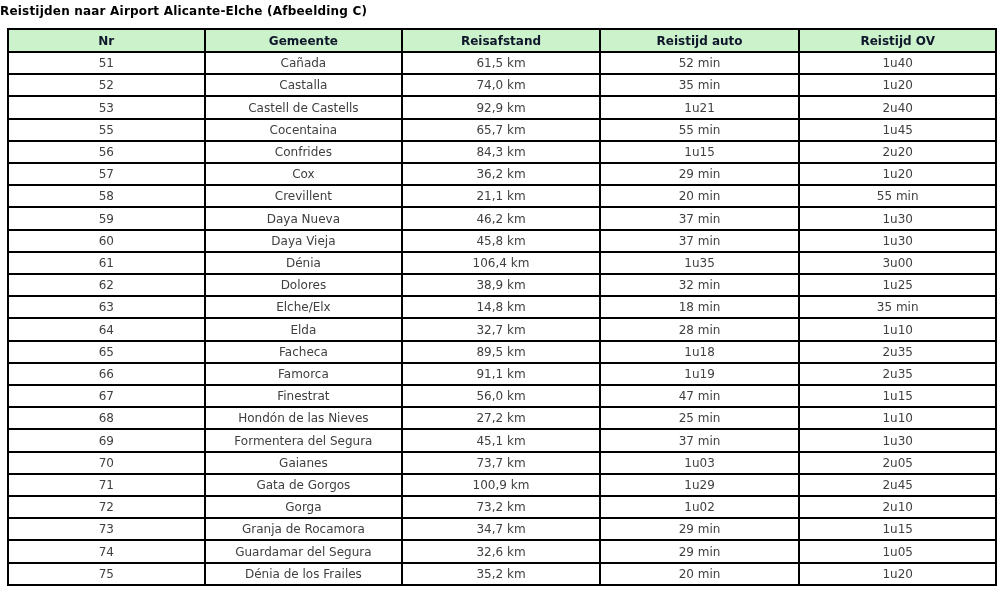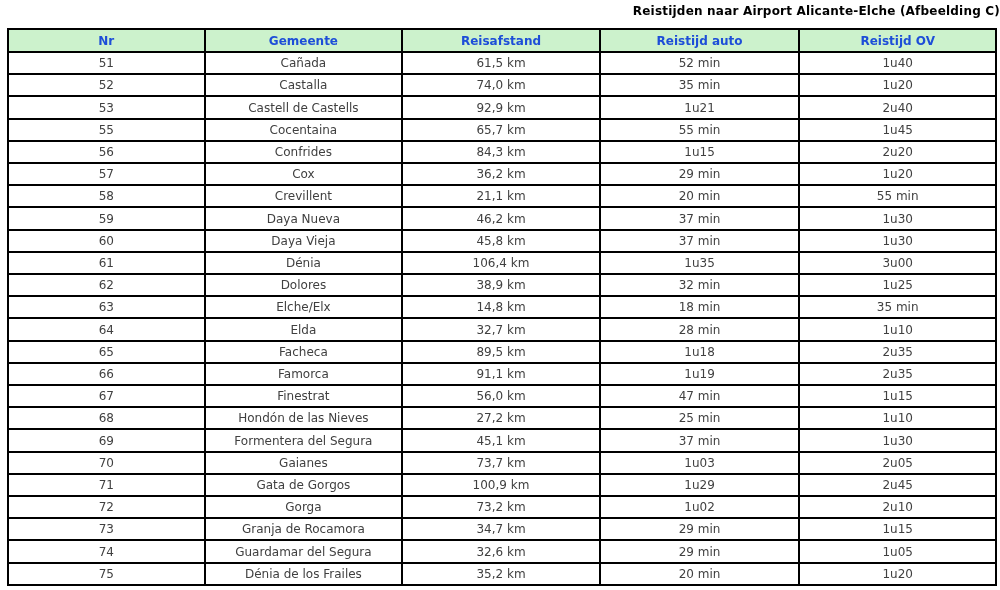--- a/index.html
+++ b/index.html
@@ -14,21 +14,21 @@
     position: relative;
     width: 1000px;
     height: 590px;
     overflow: hidden;
   }
   .figure-title {
     position: absolute;
     top: 4px;
     left: 0;
     width: 1000px;
-    text-align: right;
+    text-align: left;
     font-size: 12px;
     font-weight: bold;
     color: #000000;
     letter-spacing: 0.2px;
   }
   table.data-table {
     position: absolute;
     left: 7px;
     top: 28px;
     width: 990px;
@@ -40,21 +40,21 @@
   table.data-table td {
     border: 2px solid #000000;
     padding: 0 2px;
     text-align: center;
     vertical-align: middle;
     white-space: nowrap;
     overflow: hidden;
   }
   table.data-table th {
     background: #ccf2cc;
-    color: #1d4ed8;
+    color: #0f172a;
     font-size: 12px;
     font-weight: bold;
     height: 21px;
   }
   table.data-table td {
     background: #ffffff;
     color: #404040;
     font-size: 12px;
     font-weight: normal;
   }

